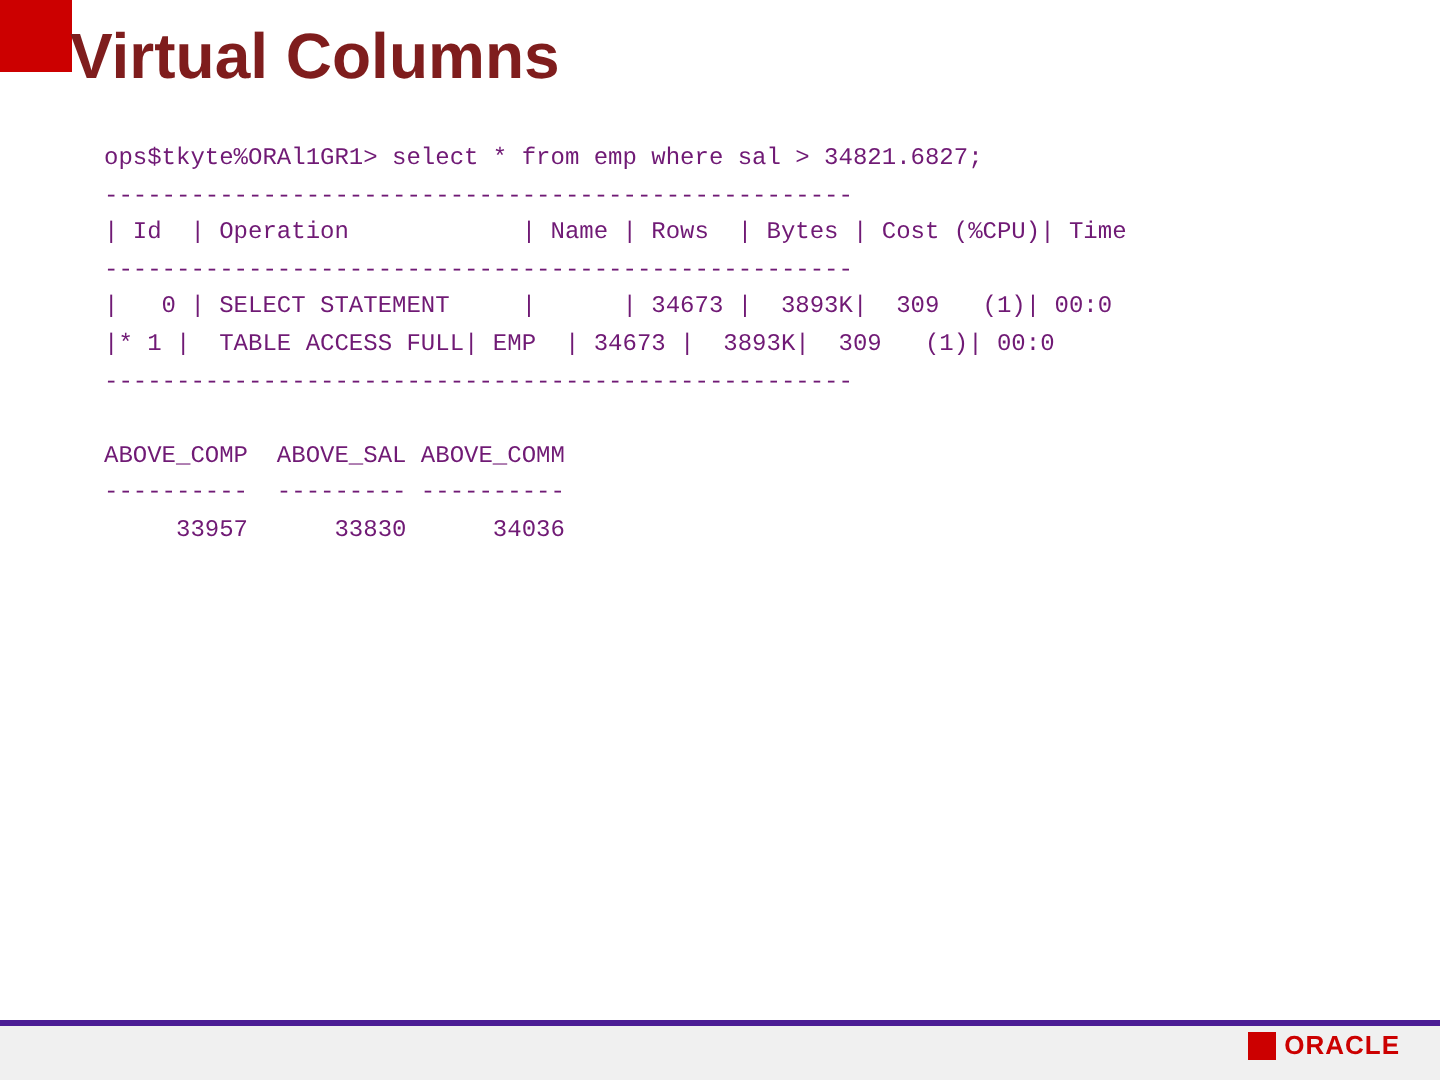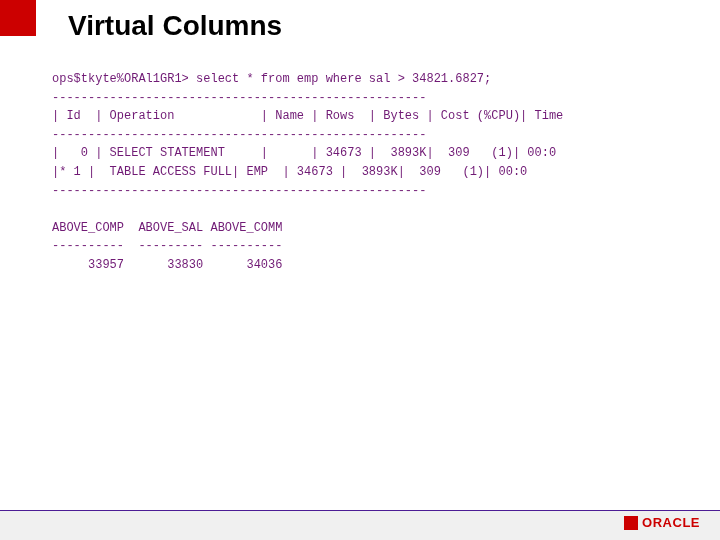--- a/index.html
+++ b/index.html
@@ -21,24 +21,24 @@
       height: 36px;
       background: #cc0000;
       position: absolute;
       top: 0;
       left: 0;
     }
 
     .title {
       position: absolute;
       top: 10px;
-      left: 68px;
-      font-size: 28px;
+      left: 35px;
+      font-size: 32px;
       font-weight: bold;
-      color: #000000;
+      color: #7f1d1d;
     }
 
     .content {
       position: absolute;
       top: 70px;
       left: 52px;
       right: 30px;
       font-family: 'Courier New', Courier, monospace;
       font-size: 12px;
       color: #701a75;
@@ -75,21 +75,21 @@
       letter-spacing: 0.5px;
     }
 
     .bottom-bar {
       position: absolute;
       bottom: 0;
       left: 0;
       right: 0;
       height: 30px;
       background: #f0f0f0;
-      border-top: 1px solid #4c1d95;
+      border-top: 3px solid #4c1d95;
       text-align: center;
     }
   </style>
 </head>
 <body>
 
 <div class="red-bar"></div>
 
 <h1 class="title">Virtual Columns</h1>
 

